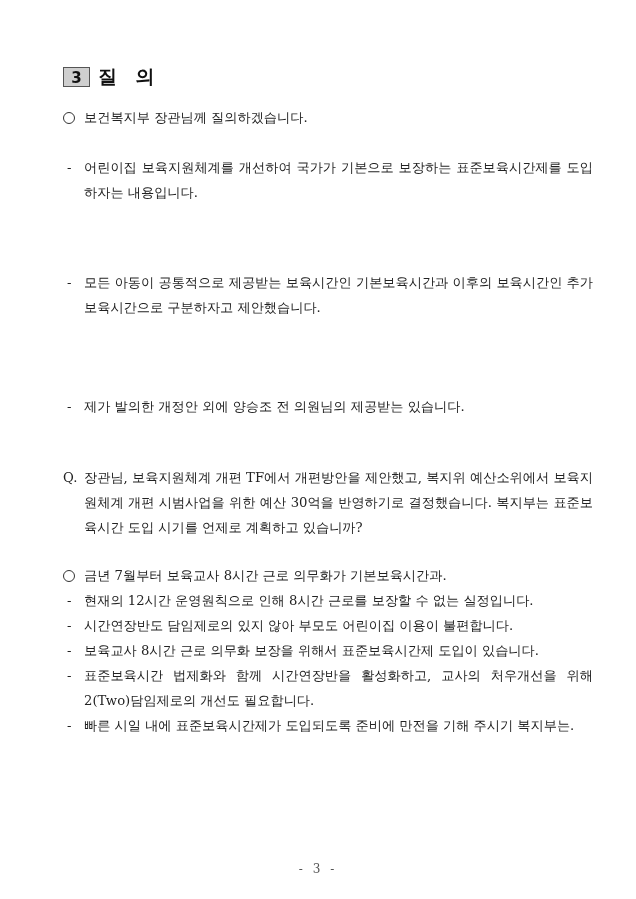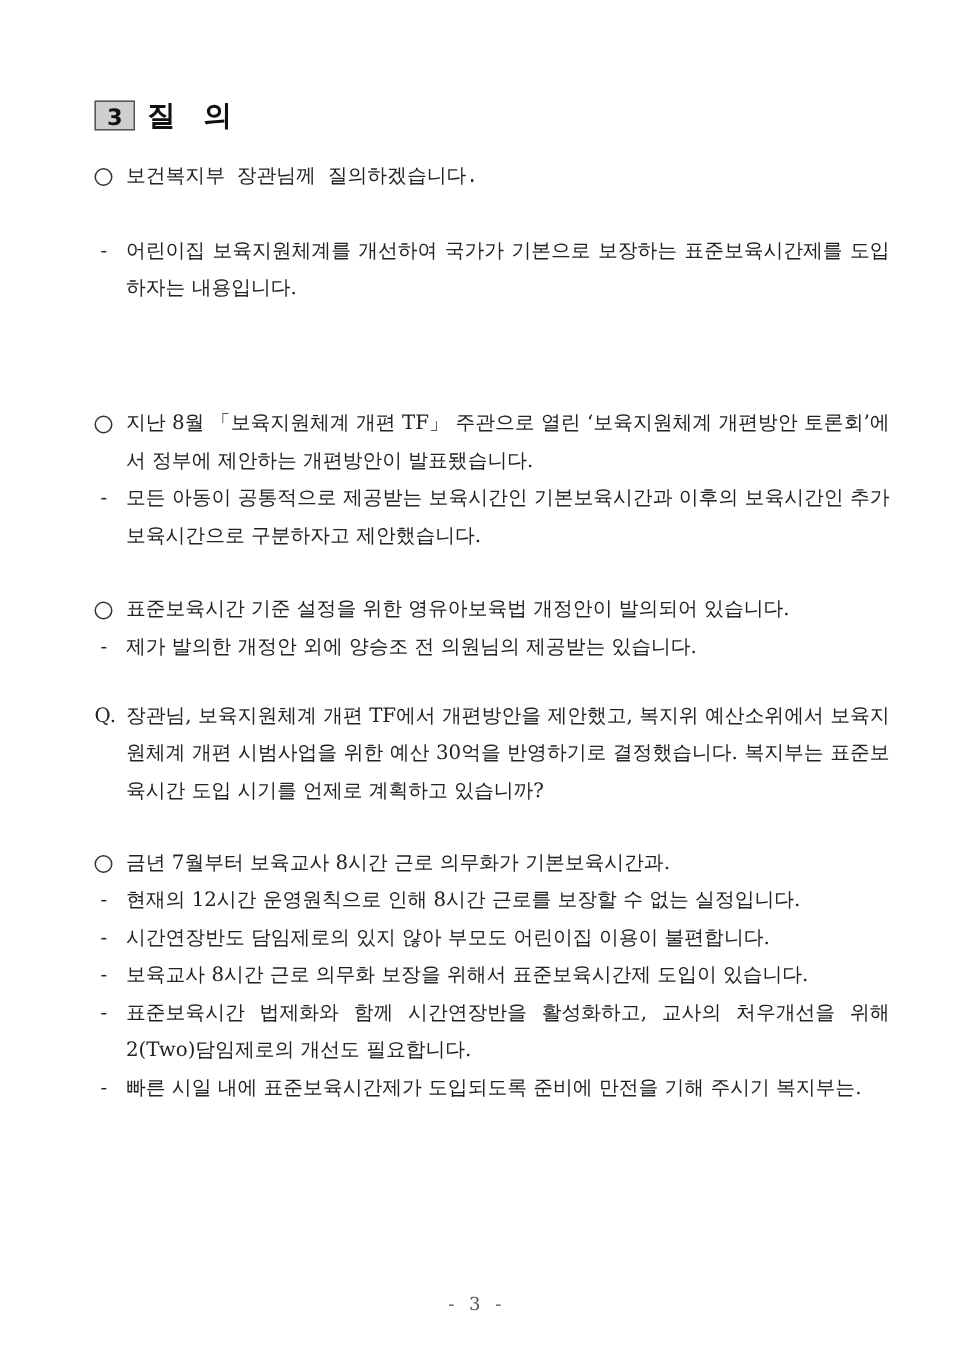--- a/index.html
+++ b/index.html
@@ -96,50 +96,42 @@
 </head>
 <body>
 
 <div class="page">
 
   <div class="section-header">
     <span class="section-num">3</span>
     <span class="section-title">질 의</span>
   </div>
 
-  <div class="block" style="top:105px;font-family:Liberation Mono, monospace;">
+  <div class="block" style="top:105px;">
     <div class="line">
       <span class="marker"><span class="circle-marker"></span></span>
       <span class="text">보건복지부 장관님께 질의하겠습니다.</span>
     </div>
   </div>
 
   <div class="block" style="top:155px;">
     <div class="line sub">
       <span class="marker">-</span>
       <span class="text">어린이집 보육지원체계를 개선하여 국가가 기본으로 보장하는 표준보육시간제를 도입하자는 내용입니다.</span>
     </div>
   </div>
 
   <div class="block" style="top:270px;">
-    <div class="line">
-      <span class="marker"><span class="circle-marker"></span></span>
-      <span class="text">지난 8월 「보육지원체계 개편 TF」 주관으로 열린 ‘보육지원체계 개편방안 토론회’에서 정부에 제안하는 개편방안이 발표됐습니다.</span>
-    </div>
     <div class="line sub">
       <span class="marker">-</span>
       <span class="text">모든 아동이 공통적으로 제공받는 보육시간인 기본보육시간과 이후의 보육시간인 추가보육시간으로 구분하자고 제안했습니다.</span>
     </div>
   </div>
 
   <div class="block" style="top:394px;">
-    <div class="line">
-      <span class="marker"><span class="circle-marker"></span></span>
-      <span class="text">표준보육시간 기준 설정을 위한 영유아보육법 개정안이 발의되어 있습니다.</span>
-    </div>
     <div class="line sub">
       <span class="marker">-</span>
       <span class="text">제가 발의한 개정안 외에 양승조 전 의원님의 제공받는 있습니다.</span>
     </div>
   </div>
 
   <div class="block" style="top:465px;">
     <div class="line">
       <span class="marker">Q.</span>
       <span class="text">장관님, 보육지원체계 개편 TF에서 개편방안을 제안했고, 복지위 예산소위에서 보육지원체계 개편 시범사업을 위한 예산 30억을 반영하기로 결정했습니다. 복지부는 표준보육시간 도입 시기를 언제로 계획하고 있습니까?</span>

